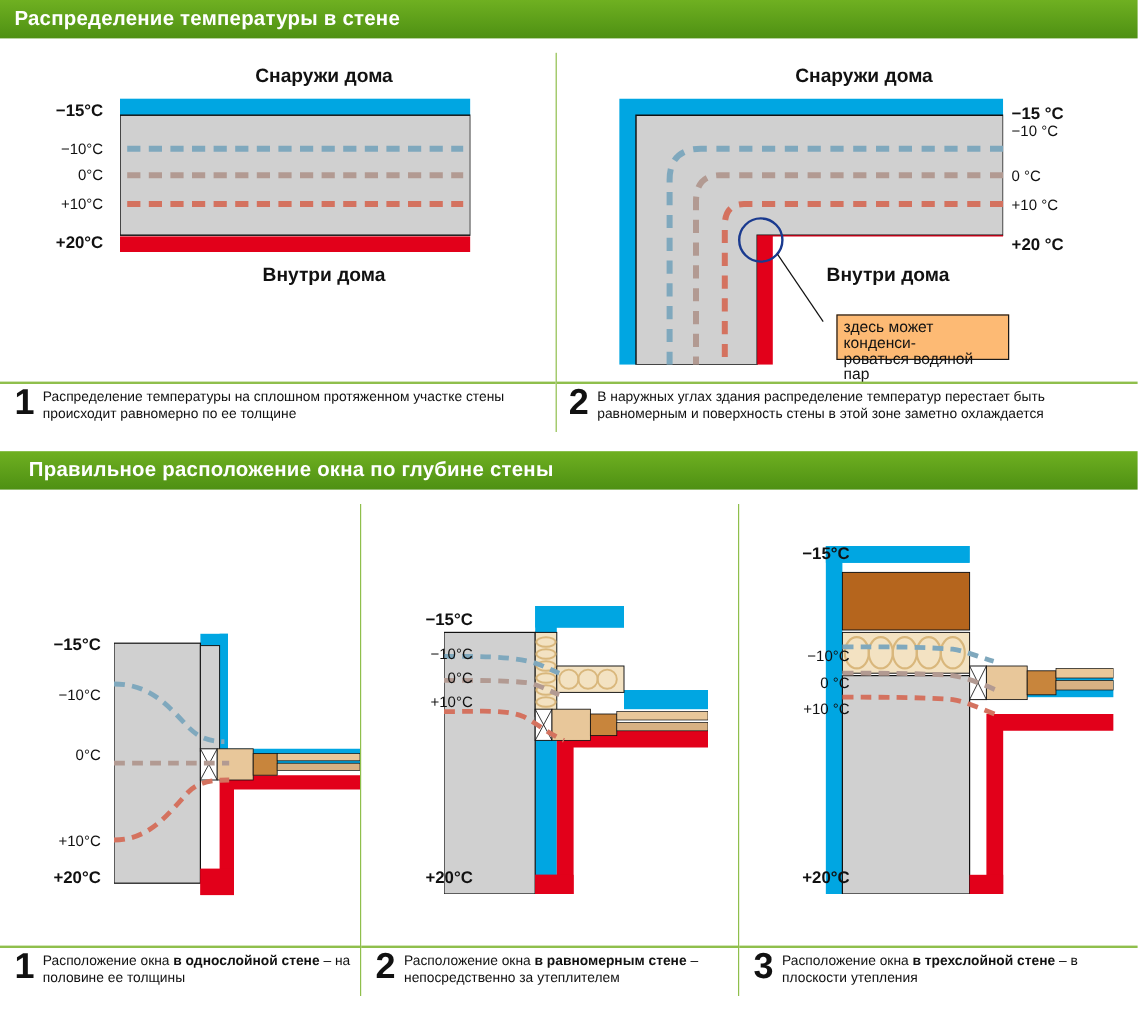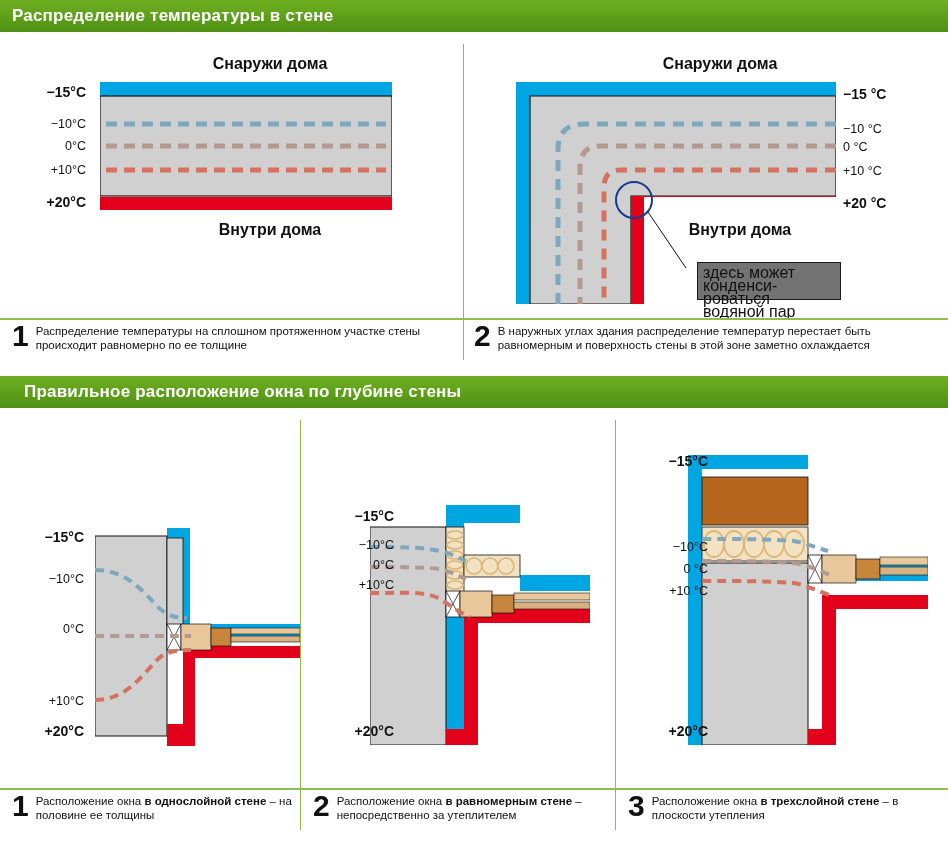--- a/index.html
+++ b/index.html
@@ -85,22 +85,22 @@
     color: #111;
     white-space: nowrap;
   }
   .temp.big { font-size: 14px; font-weight: bold; }
   .temp.r { text-align: right; }
 
   
   .callout {
     position: absolute;
     border: 1px solid #1a1a1a;
-    background: #737373;
-    font-size: 16px;
+    background: #fdba74;
+    font-size: 13px;
     line-height: 13px;
     padding: 3px 5px;
     box-sizing: border-box;
     color: #111;
   }
 
   svg { display: block; }
   .abs { position: absolute; }
 </style>
 </head>
@@ -148,21 +148,21 @@
     <path d="M320,42 H68 Q42,42 42,68 V222" fill="none" stroke="#7fa8bd" stroke-width="5" stroke-dasharray="11,8"></path>
     <path d="M320,64 H84 Q64,64 64,86 V222" fill="none" stroke="#b29a92" stroke-width="5" stroke-dasharray="11,8"></path>
     <path d="M320,88 H104 Q88,88 88,106 V222" fill="none" stroke="#d4725f" stroke-width="5" stroke-dasharray="11,8"></path>
 
     <circle cx="118" cy="118" r="18" fill="none" stroke="#1a3a8f" stroke-width="2"></circle>
 
     <line x1="132" y1="130" x2="170" y2="186" stroke="#111" stroke-width="1"></line>
   </svg>
 
   <div class="temp big" style="left:843px; top:86px;">−15 °C</div>
-  <div class="temp" style="left:843px; top:122px;">−10 °C</div>
+  <div class="temp" style="left:843px; top:102px;">−10 °C</div>
   <div class="temp" style="left:843px; top:140px;">0 °C</div>
   <div class="temp" style="left:843px; top:164px;">+10 °C</div>
   <div class="temp big" style="left:843px; top:195px;">+20 °C</div>
 
   <div class="callout" style="left:697px; top:262px; width:144px; height:38px; white-space:pre-line;">здесь может конденси-
 роваться водяной пар</div>
 
   <div class="hdiv" style="left:0; top:318px; width:463px;"></div>
   <div class="hdiv" style="left:464px; top:318px; width:484px;"></div>
 

